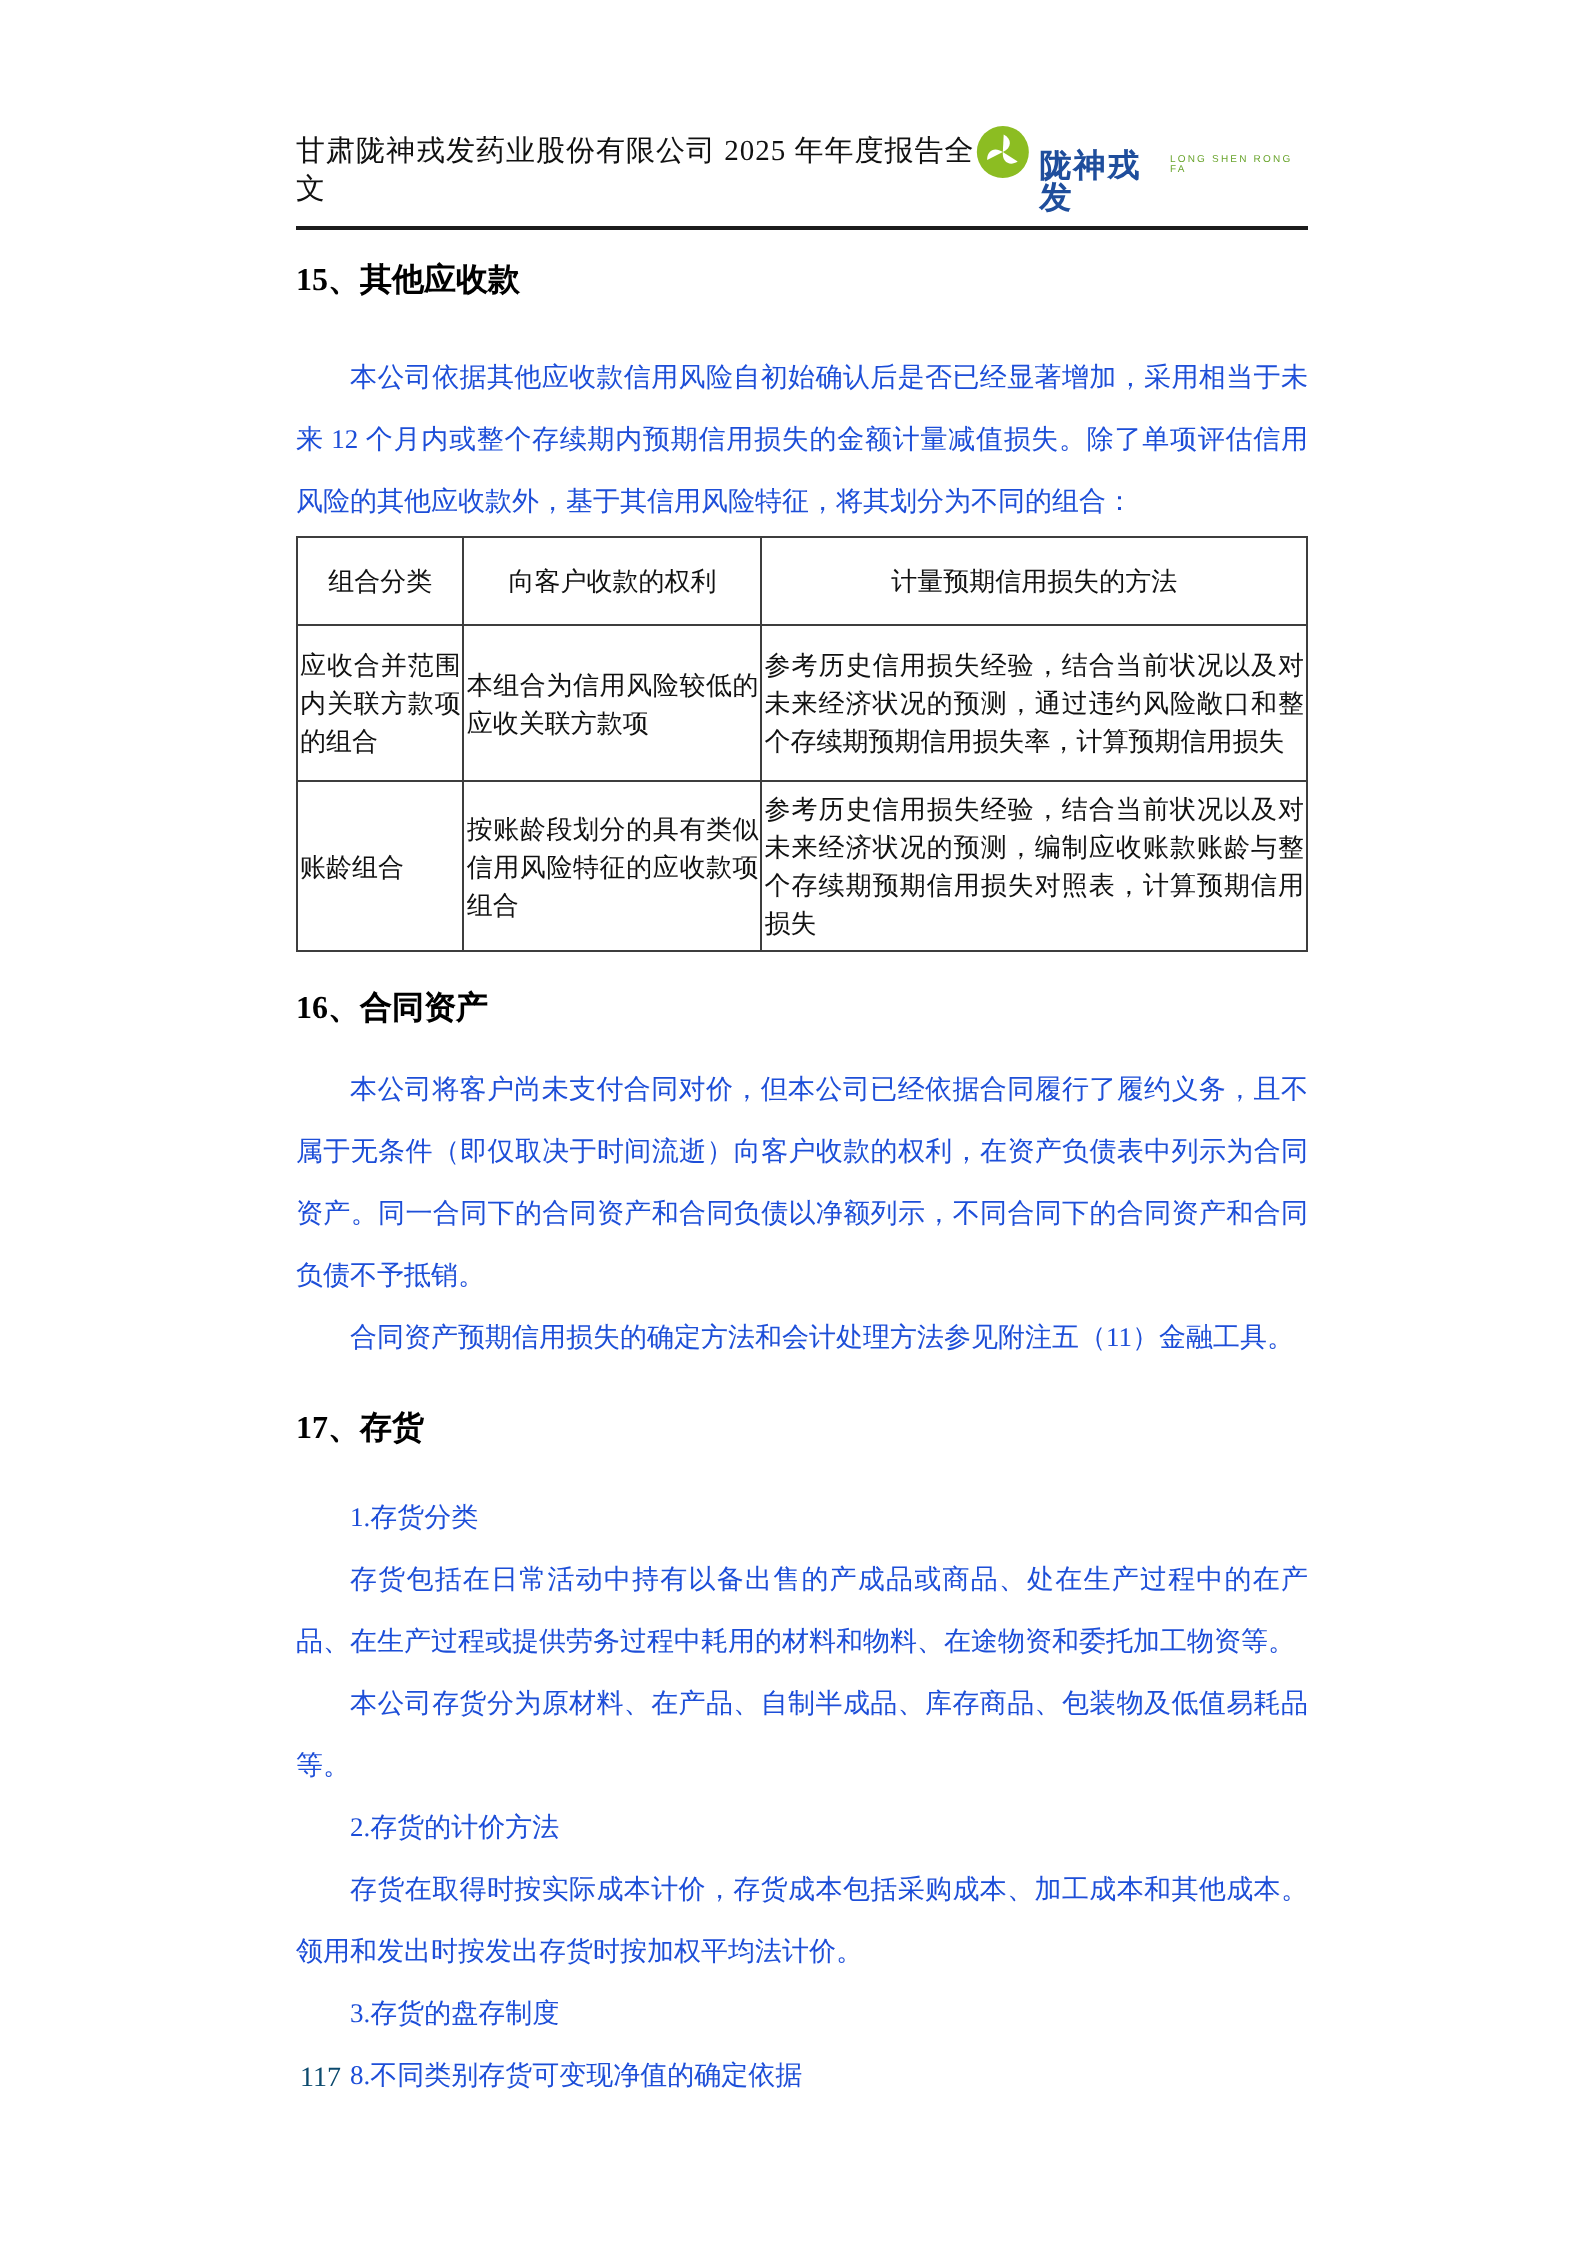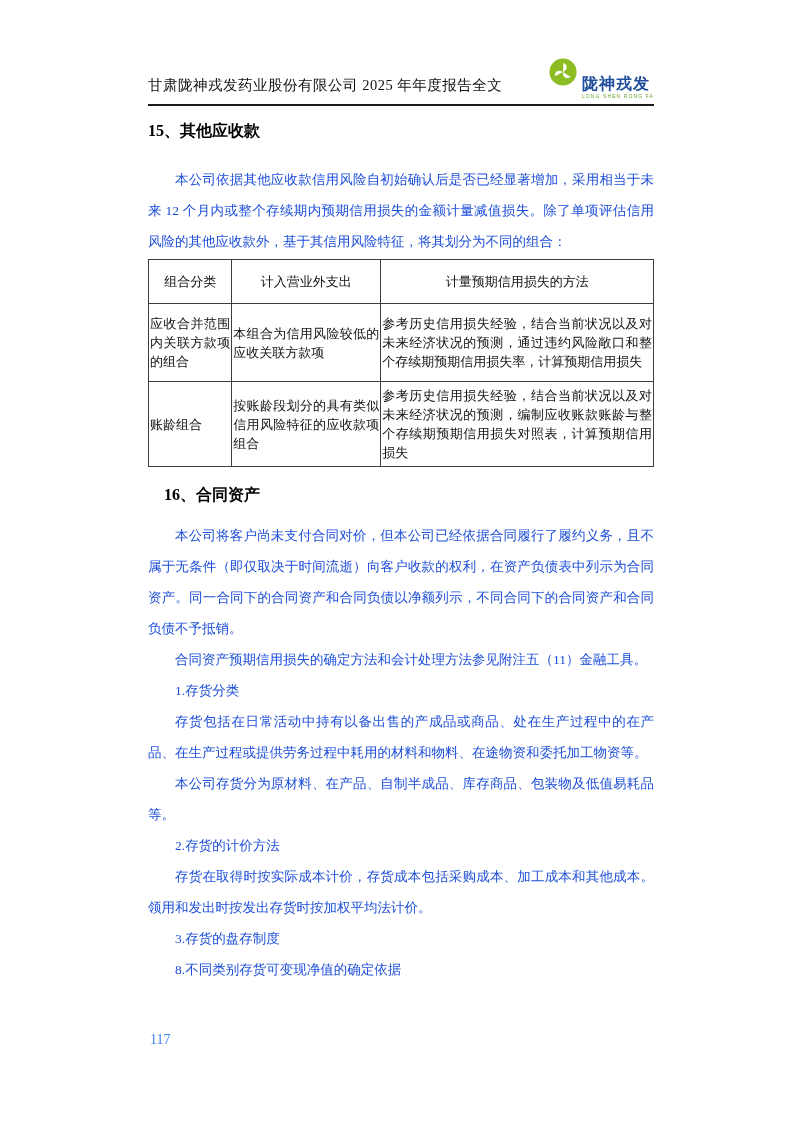--- a/index.html
+++ b/index.html
@@ -27,21 +27,21 @@
     padding-bottom: 5px;
   }
   .header-title {
     font-size: 14.5px;
     color: #111;
     padding-bottom: 4px;
     letter-spacing: 0.5px;
   }
   .logo { display: flex; align-items: center; gap: 5px; }
   .logo svg { display: block; }
-  .logo-text { display: flex; flex-direction: column; line-height: 1; margin-top: 32px; }
+  .logo-text { display: flex; flex-direction: row; line-height: 1; margin-top: 32px; }
   .logo-cn {
     font-family: "Liberation Sans", sans-serif;
     font-weight: bold;
     font-size: 16px;
     color: #1f4e9c;
     letter-spacing: 1px;
   }
   .logo-en {
     font-family: "Liberation Sans", sans-serif;
     font-size: 5px;
@@ -49,21 +49,21 @@
     letter-spacing: 1.1px;
     margin-top: 2px;
   }
   
   .sec-heading {
     font-size: 16px;
     font-weight: bold;
     color: #000;
   }
   .h15 { margin: 15px 0 22px 0; }
-  .h16 { margin: 18px 0 14px 16px; }
+  .h16 { margin: 18px 0 14px 0; }
   .h17 { margin: 20px 0 18px 0; }
   
   .para {
     font-size: 13.5px;
     line-height: 31px;
     text-align: justify;
     text-indent: 2em;
     color: #1d4ed8;
   }
   
@@ -86,21 +86,21 @@
   .policy-table td { height: 78px; text-align: justify; }
   .col1 { width: 16.5%; }
   .col2 { width: 29.5%; }
   .col3 { width: 54%; }
   
   .page-number {
     position: absolute;
     left: 74px;
     top: 1032px;
     font-size: 14px;
-    color: #3b82f6;
+    color: #0c4a6e;
   }
 </style>
 </head>
 <body>
 
 <div class="page">
 
   <div class="header">
     <div class="header-title">甘肃陇神戎发药业股份有限公司 2025 年年度报告全文</div>
     <div class="logo">
@@ -121,21 +121,21 @@
 
   <div class="content">
 
     <div class="sec-heading h15">15、其他应收款</div>
     <p class="para">本公司依据其他应收款信用风险自初始确认后是否已经显著增加，采用相当于未来 12 个月内或整个存续期内预期信用损失的金额计量减值损失。除了单项评估信用风险的其他应收款外，基于其信用风险特征，将其划分为不同的组合：</p>
 
     <table class="policy-table">
       <thead>
         <tr>
           <th class="col1">组合分类</th>
-          <th class="col2">计入营业外支出</th>
+          <th class="col2">向客户收款的权利</th>
           <th class="col3">计量预期信用损失的方法</th>
         </tr>
       </thead>
       <tbody>
         <tr>
           <td class="col1">应收合并范围内关联方款项的组合</td>
           <td class="col2">本组合为信用风险较低的应收关联方款项</td>
           <td class="col3">参考历史信用损失经验，结合当前状况以及对未来经济状况的预测，通过违约风险敞口和整个存续期预期信用损失率，计算预期信用损失</td>
         </tr>
         <tr>
@@ -143,20 +143,21 @@
           <td class="col2">按账龄段划分的具有类似信用风险特征的应收款项组合</td>
           <td class="col3">参考历史信用损失经验，结合当前状况以及对未来经济状况的预测，编制应收账款账龄与整个存续期预期信用损失对照表，计算预期信用损失</td>
         </tr>
       </tbody>
     </table>
 
     <div class="sec-heading h16">16、合同资产</div>
     <p class="para">本公司将客户尚未支付合同对价，但本公司已经依据合同履行了履约义务，且不属于无条件（即仅取决于时间流逝）向客户收款的权利，在资产负债表中列示为合同资产。同一合同下的合同资产和合同负债以净额列示，不同合同下的合同资产和合同负债不予抵销。</p>
     <p class="para">合同资产预期信用损失的确定方法和会计处理方法参见附注五（11）金融工具。</p>
 
+    <div class="sec-heading h17">17、存货</div>
     <p class="para">1.存货分类</p>
     <p class="para">存货包括在日常活动中持有以备出售的产成品或商品、处在生产过程中的在产品、在生产过程或提供劳务过程中耗用的材料和物料、在途物资和委托加工物资等。</p>
     <p class="para">本公司存货分为原材料、在产品、自制半成品、库存商品、包装物及低值易耗品等。</p>
     <p class="para">2.存货的计价方法</p>
     <p class="para">存货在取得时按实际成本计价，存货成本包括采购成本、加工成本和其他成本。领用和发出时按发出存货时按加权平均法计价。</p>
     <p class="para">3.存货的盘存制度</p>
     <p class="para">8.不同类别存货可变现净值的确定依据</p>
 
   </div>
 

